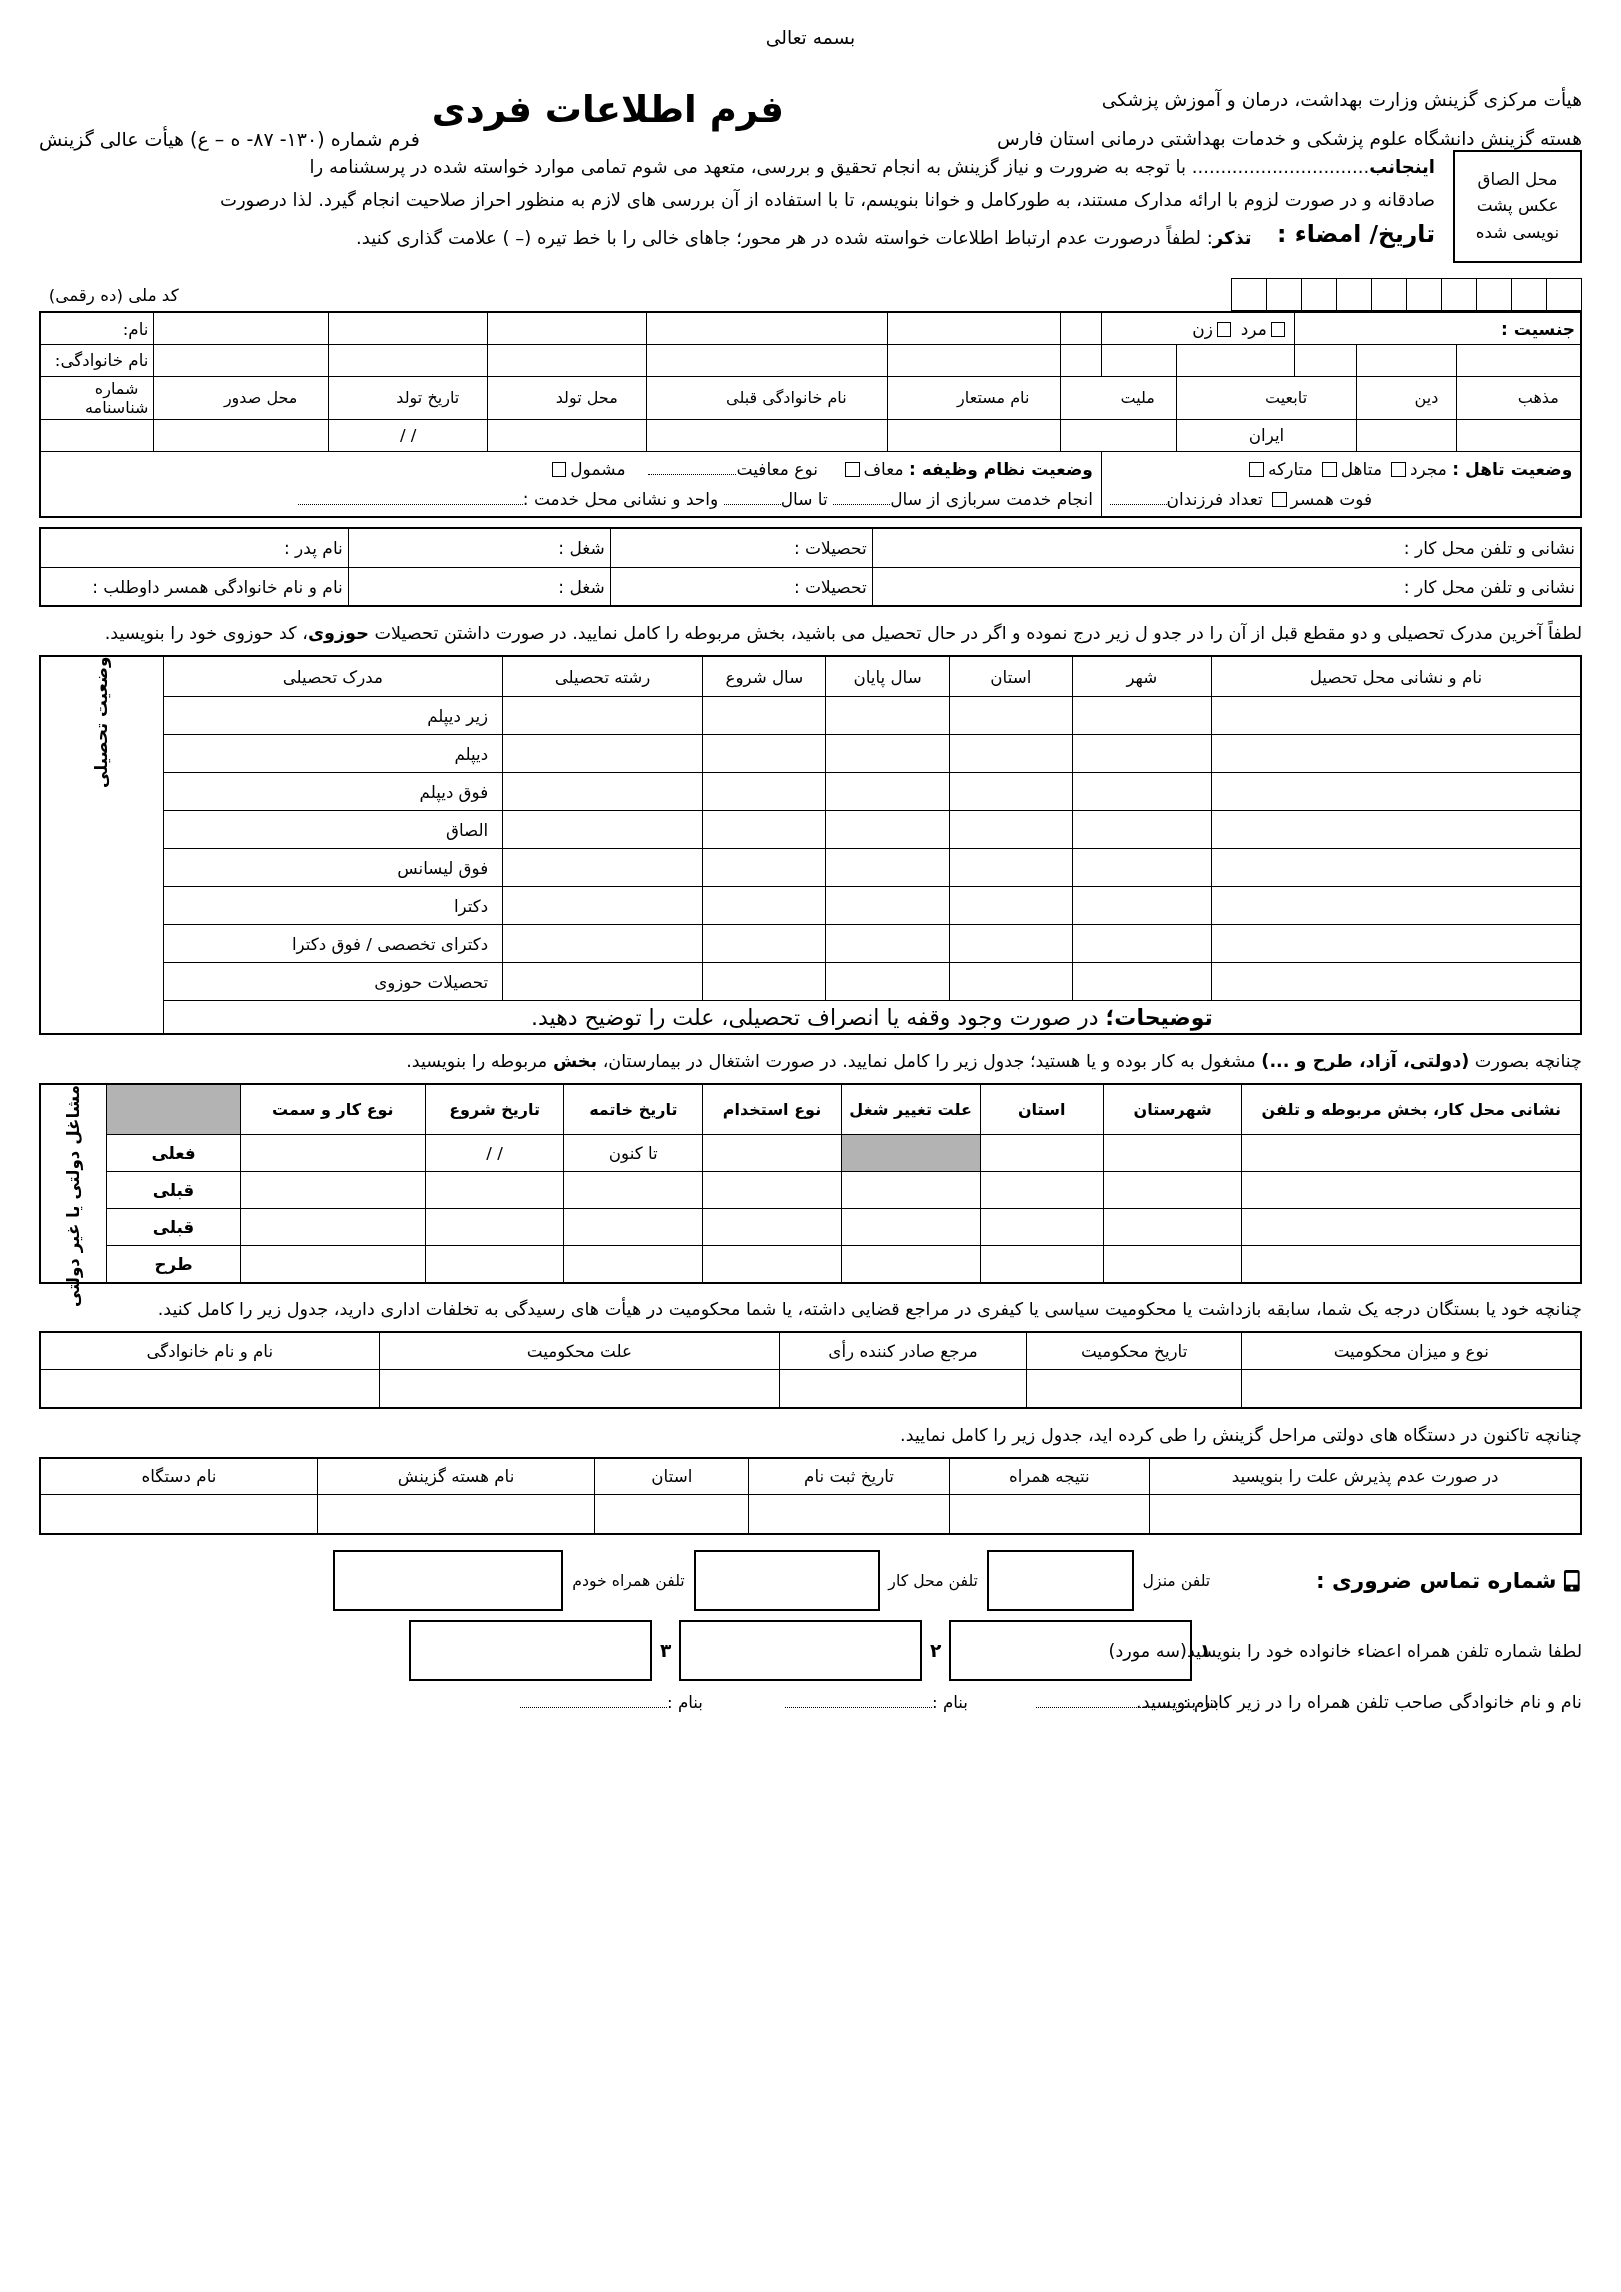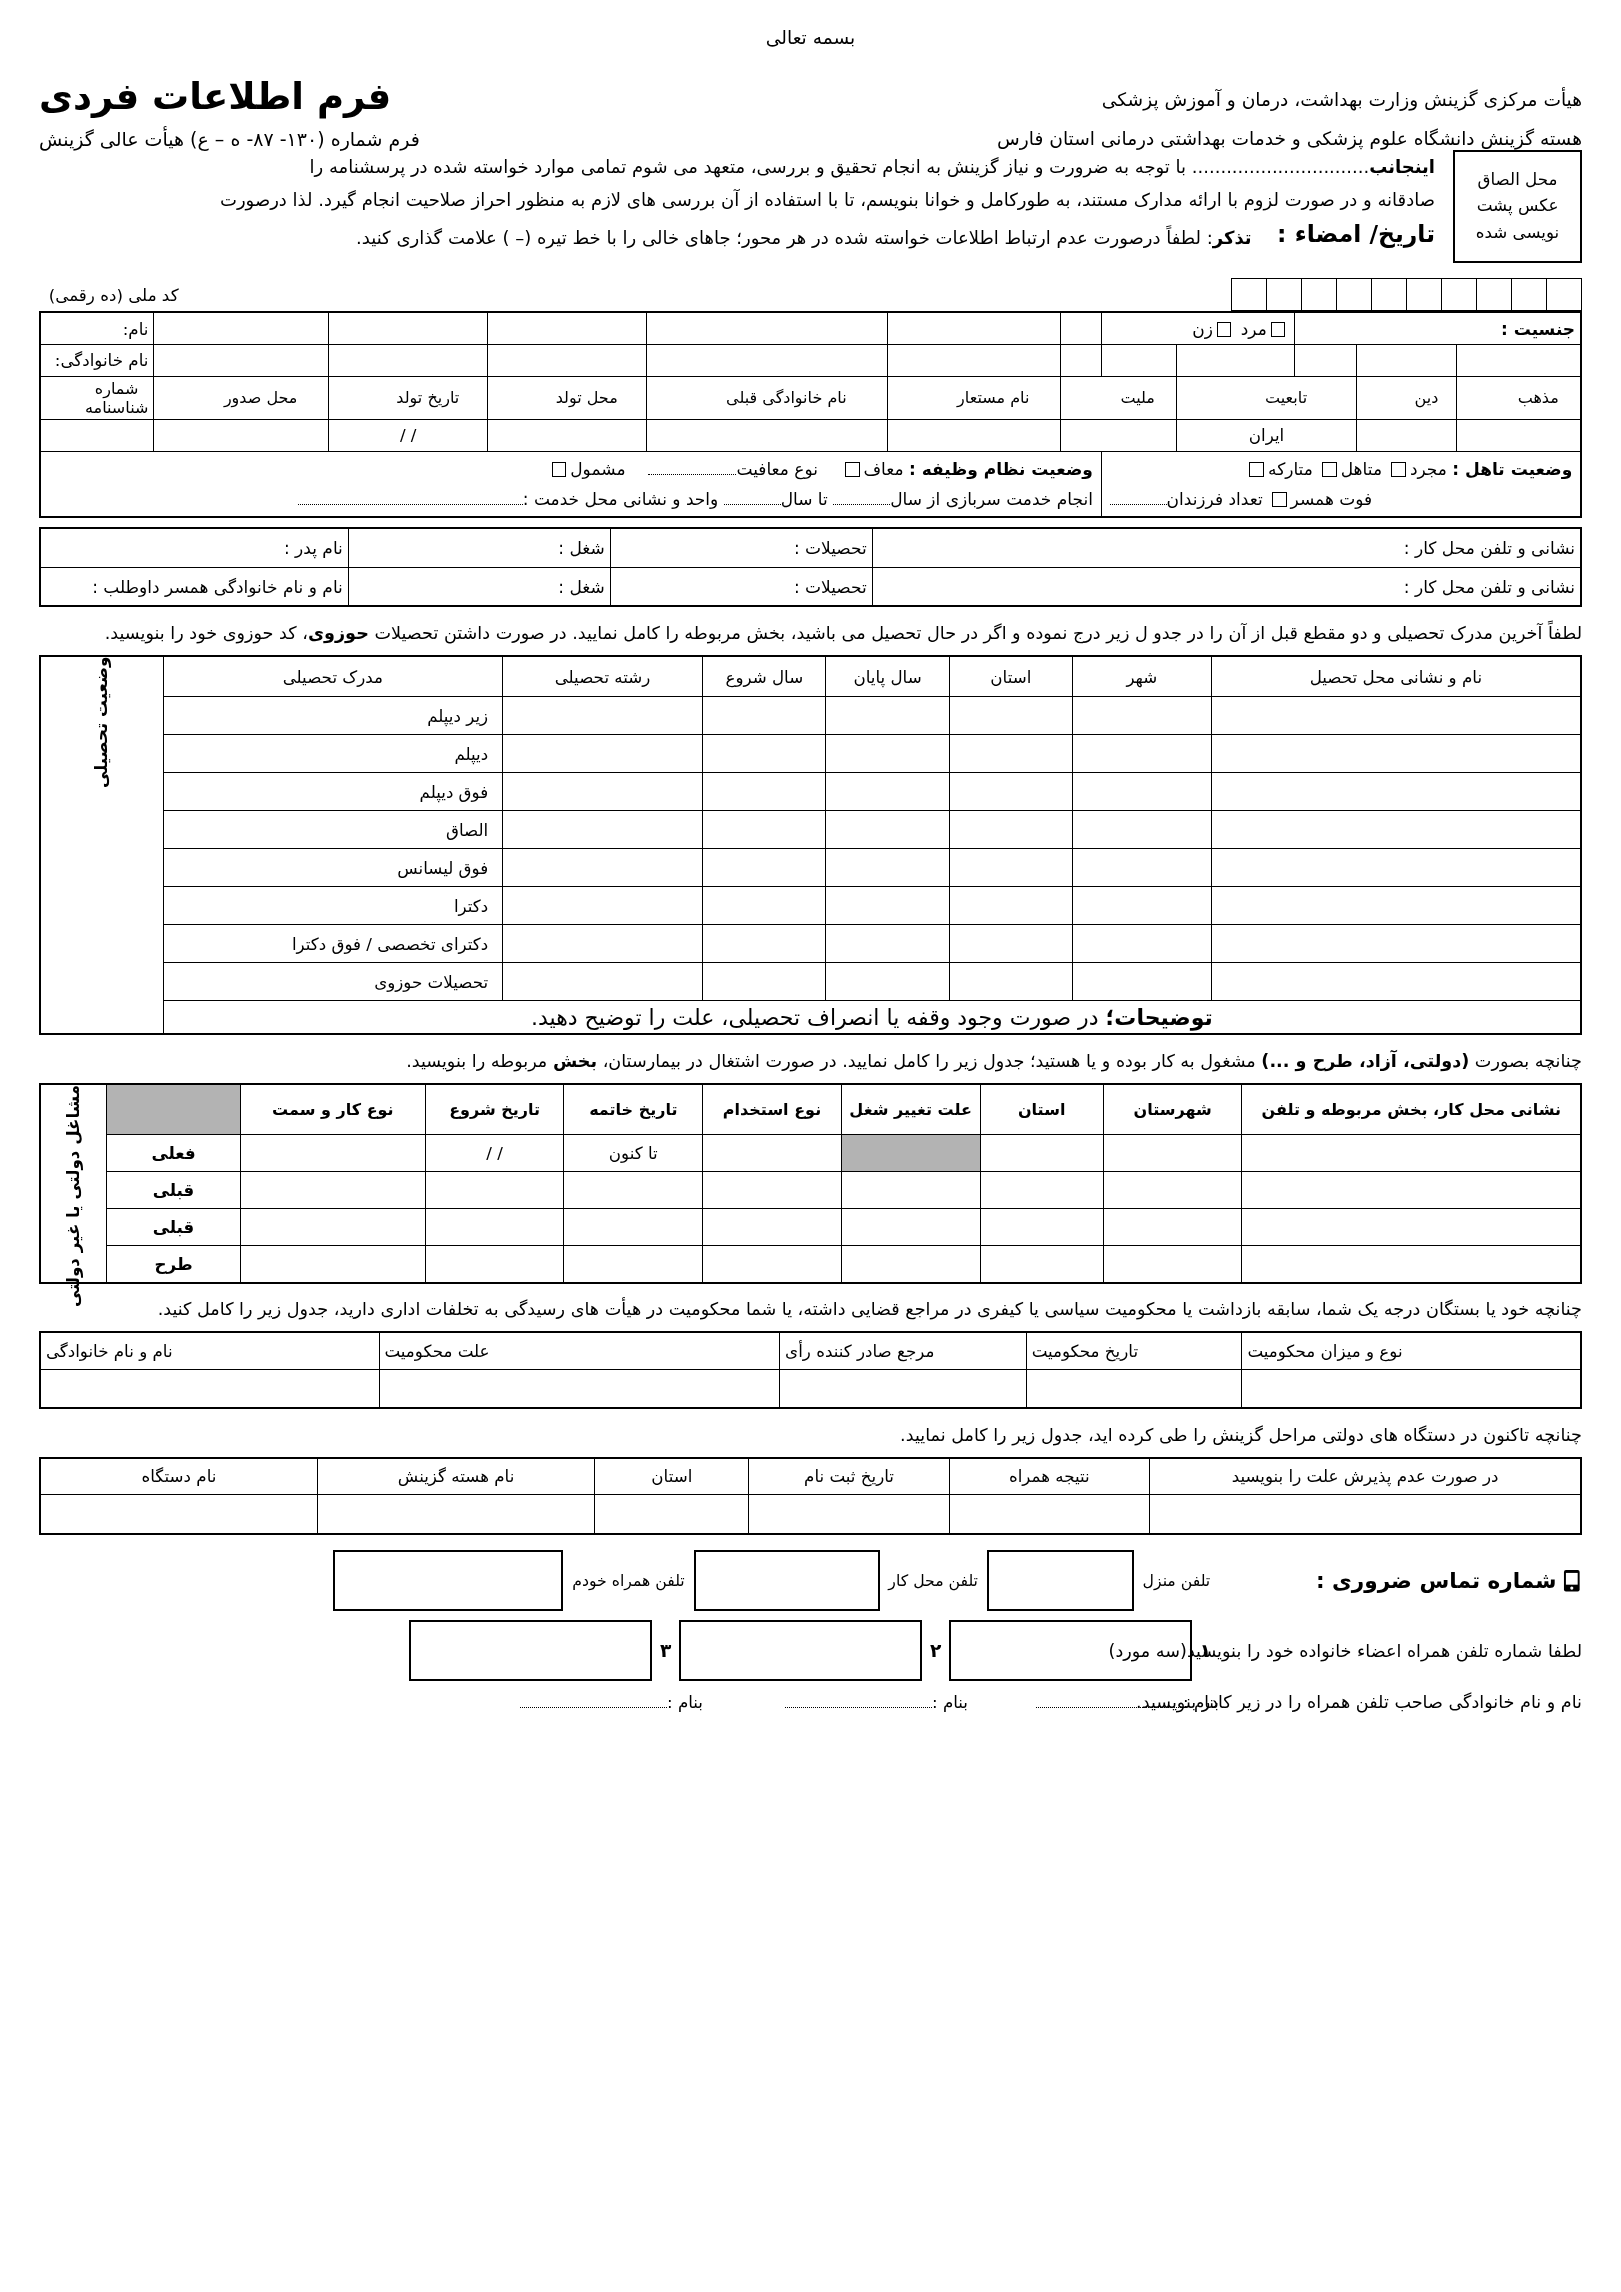--- a/index.html
+++ b/index.html
@@ -9,22 +9,22 @@
     font-family:"DejaVu Sans", sans-serif;
     color:#000; direction:rtl;
     position:relative;
   }
   .page { width:1621px; height:2293px; padding:17.6px 39px 9.8px 39px; position:relative; }
 
   
   .hdr { position:relative; height:132px; }
   .basmeh { position:absolute; top:9.8px; left:0; right:0; text-align:center; font-size:18.6px; }
   .bigtitle {
-    position:absolute; top:57px; left:0; width:745px;
-    text-align:left; font-size:37px; font-weight:bold; letter-spacing:-1px;
+    position:absolute; top:70px; left:0; width:745px;
+    text-align:right; font-size:37px; font-weight:bold; letter-spacing:-1px;
   }
   .org1 { position:absolute; top:71px; right:0; font-size:18.6px; }
   .org2 { position:absolute; top:110px; right:0; font-size:18.6px; }
   .formno { position:absolute; top:110px; left:0; font-size:19px; }
 
   
   .commit { position:relative; min-height:123px; }
   .photobox {
     position:absolute; right:0; top:0; width:129px; height:113px;
     border:2px solid #000; display:flex; flex-direction:column;
@@ -75,21 +75,21 @@
   .edu .h { height:41px; text-align:center; font-size:16.7px; }
   .edu .deg { text-align:right; padding-right:13.7px; font-size:16.7px; }
   .edu .note { text-align:center; font-size:22px; height:33px; }
 
   .jobs td { height:37px; }
   .jobs .h { text-align:center; font-size:16px; font-weight:bold; height:51px; }
   .jobs .gray { background:#b3b3b3; }
   .jobs .rl { text-align:center; font-weight:bold; font-size:16.7px; }
 
   .conv td { height:39px; }
-  .conv .h { text-align:left; height:37px; font-size:16.7px; }
+  .conv .h { text-align:center; height:37px; font-size:16.7px; }
 
   .sel td { height:39px; }
   .sel .h { text-align:center; height:37px; font-size:16.7px; }
 
   
   .contact { margin-top:15.7px; position:relative; }
   .contact-title { font-size:21.6px; font-weight:bold; white-space:nowrap; }
   .phone-row { display:flex; align-items:center; gap:0; }
   .pbox { border:2px solid #000; height:61px; }
   .plabel { font-size:15.7px; padding:0 8.8px; white-space:nowrap; }

